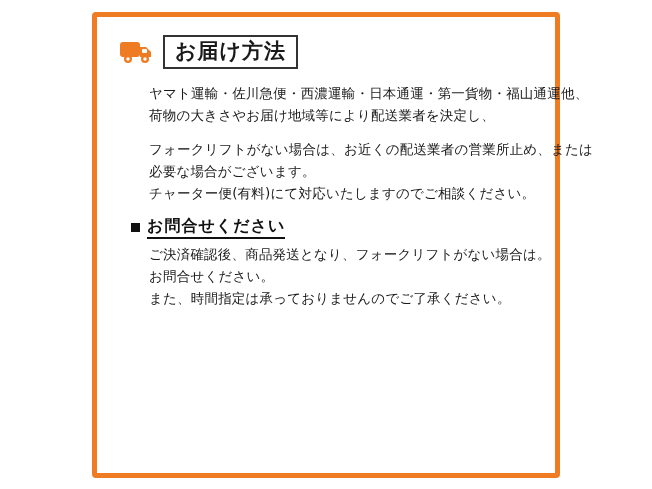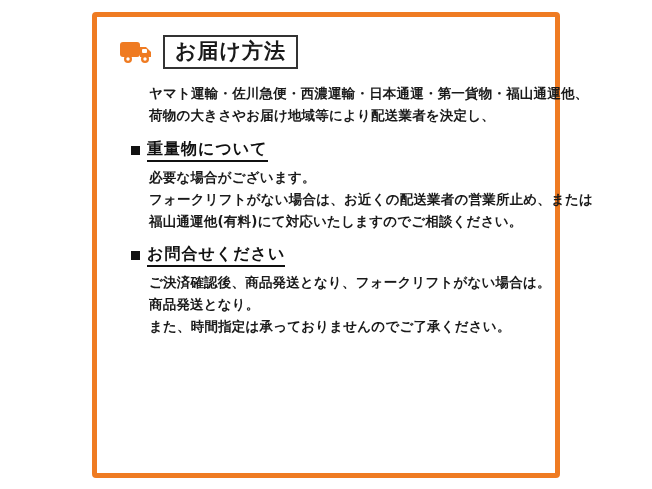--- a/index.html
+++ b/index.html
@@ -86,21 +86,20 @@
   }
   .section-body {
     margin-left: 30px;
   }
   .line {
     font-size: 13.5px;
     color: #1a1a1a;
     line-height: 1.62;
     letter-spacing: 0.2px;
     white-space: nowrap;
-    font-weight: bold;
   }
 </style>
 </head>
 <body>
 
 <div class="page">
   <div class="card">
 
     <div class="title-row">
       <span class="truck-icon">
@@ -120,37 +119,33 @@
     </div>
 
     <div class="section">
       <div class="section-body">
         <div class="line">ヤマト運輸・佐川急便・西濃運輸・日本通運・第一貨物・福山通運他、</div>
         <div class="line">荷物の大きさやお届け地域等により配送業者を決定し、</div>
       </div>
     </div>
 
     <div class="section">
-      <div class="section-head">
-        <span class="bullet"></span>
-        <span class="section-title">重量物について</span>
-      </div>
       <div class="section-body">
+        <div class="line">フォークリフトがない場合は、お近くの配送業者の営業所止め、または</div>
         <div class="line">必要な場合がございます。</div>
-        <div class="line">フォークリフトがない場合は、お近くの配送業者の営業所止め、または</div>
-        <div class="line">福山通運他(有料)にて対応いたしますのでご相談ください。</div>
+        <div class="line">チャーター便(有料)にて対応いたしますのでご相談ください。</div>
       </div>
     </div>
 
     <div class="section">
       <div class="section-head">
         <span class="bullet"></span>
         <span class="section-title">お問合せください</span>
       </div>
       <div class="section-body">
         <div class="line">ご決済確認後、商品発送となり、フォークリフトがない場合は。</div>
-        <div class="line">商品発送となり。</div>
+        <div class="line">お問合せください。</div>
         <div class="line">また、時間指定は承っておりませんのでご了承ください。</div>
       </div>
     </div>
 
   </div>
 </div>
 
 </body></html>

